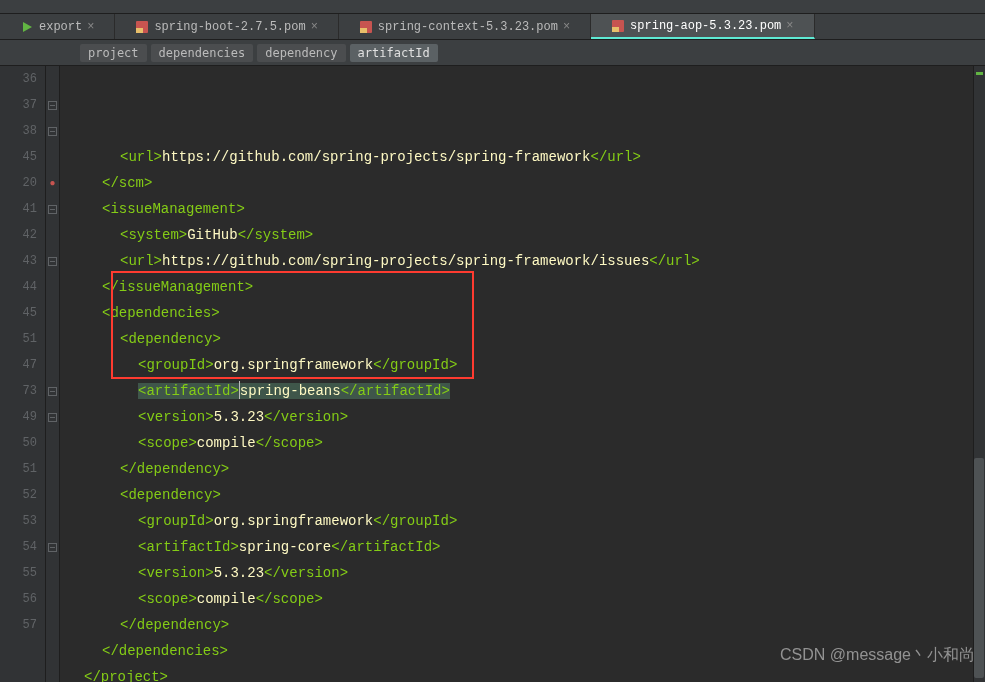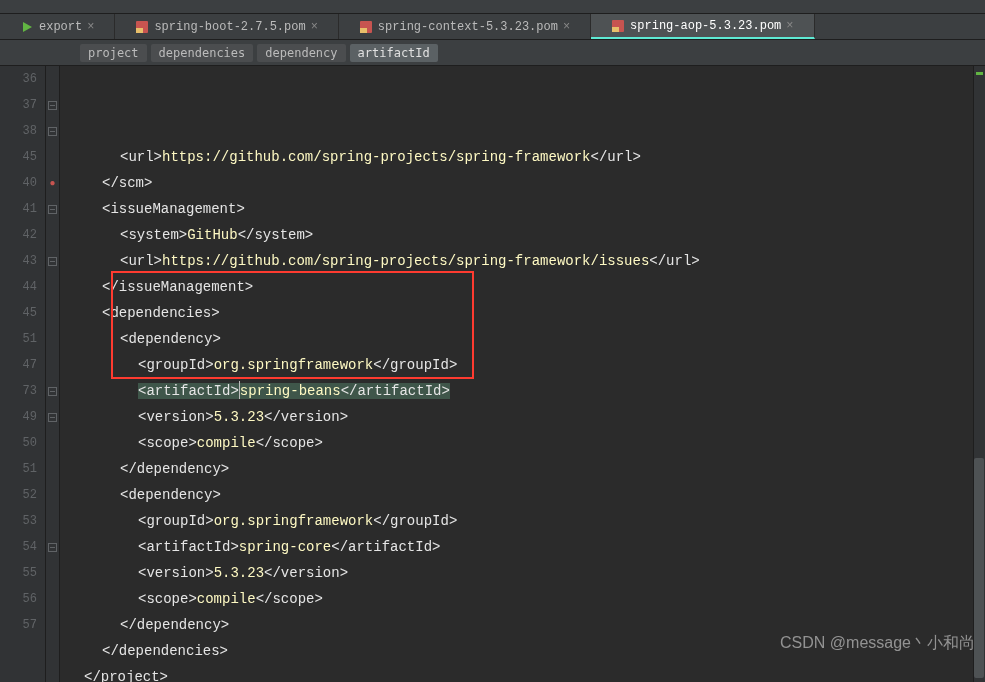--- a/index.html
+++ b/index.html
@@ -26,32 +26,32 @@
   .editor { flex: 1; display: flex; background: #2b2b2b; position: relative; overflow: hidden; }
   .gutter { width: 46px; background: #313335; text-align: right; padding-right: 8px; color: #606366; font-size: 12px; line-height: 26px; user-select: none; border-right: 1px solid #1e1e1e; }
   .gutter .ln { height: 26px; }
   .foldcol { width: 14px; background: #313335; border-right: 1px solid #1e1e1e; }
   .foldcol .fold { height: 26px; display: flex; align-items: center; justify-content: center; color: #606366; font-size: 10px; }
   .foldmark { width: 9px; height: 9px; border: 1px solid #606366; position: relative; }
   .foldmark.minus::after { content: ""; position: absolute; left: 1px; right: 1px; top: 3px; height: 1px; background: #606366; }
 
   .code { flex: 1; position: relative; font-family: Consolas, "Courier New", monospace; font-size: 14px; line-height: 26px; white-space: pre; padding-left: 6px; }
   .codeline { height: 26px; }
-  .tag { color: #e5e5e5; font-family: Liberation Mono, monospace; }
+  .tag { color: #84cc16; font-family: Liberation Mono, monospace; }
   .txt { color: #fef9c3; }
   .hl-artifact { background: #214283; }
   .sel { background: #3f564a; }
   .caret { border-left: 1px solid #bbbbbb; display: inline-block; height: 18px; vertical-align: middle; margin-top:-2px;}
 
   .redbox { position: absolute; border: 2px solid #ff3b30; pointer-events: none; }
   .right-margin { position: absolute; top: 0; right: 0; width: 12px; height: 100%; background: #313335; border-left: 1px solid #1e1e1e; }
   .right-margin .mk { position: absolute; left: 2px; right: 2px; height: 3px; }
   .scrollthumb { position: absolute; right: 1px; width: 10px; background: #4e5254; border-radius: 2px; }
 
-  .watermark { position: absolute; right: 10px; bottom: 28px; color: #b5b5b5; font-family: sans-serif; font-size: 16px; opacity: 0.75; pointer-events: none; }
+  .watermark { position: absolute; right: 10px; bottom: 16px; color: #b5b5b5; font-family: sans-serif; font-size: 16px; opacity: 0.75; pointer-events: none; }
 </style>
 </head>
 <body>
 <div class="root">
 
   <div class="topbar"></div>
 
   <div class="tabbar" id="tabbar">
       <div class="tab">
         <span class="file-icon">
@@ -100,21 +100,21 @@
       <div class="crumb">dependency</div>
       <div class="crumb active">artifactId</div>
     </div>
 
   <div class="editor">
     <div class="gutter" id="gutter">
         <div class="ln">36</div>
         <div class="ln">37</div>
         <div class="ln">38</div>
         <div class="ln">45</div>
-        <div class="ln">40</div>
+        <div class="ln">20</div>
         <div class="ln">41</div>
         <div class="ln">42</div>
         <div class="ln">43</div>
         <div class="ln">44</div>
         <div class="ln">45</div>
         <div class="ln">51</div>
         <div class="ln">47</div>
         <div class="ln">73</div>
         <div class="ln">49</div>
         <div class="ln">50</div>

